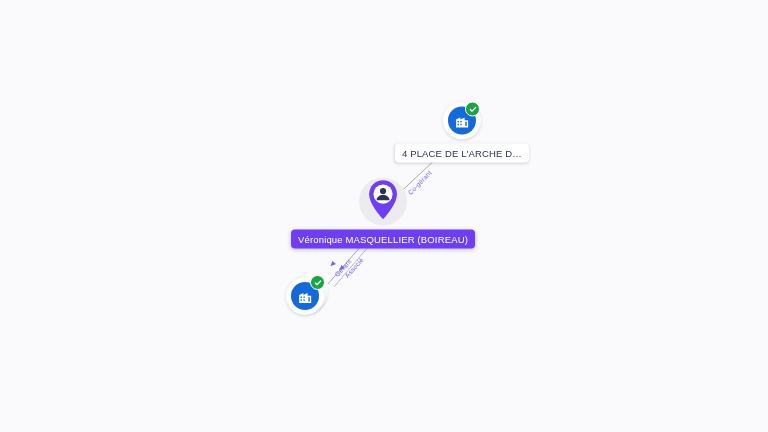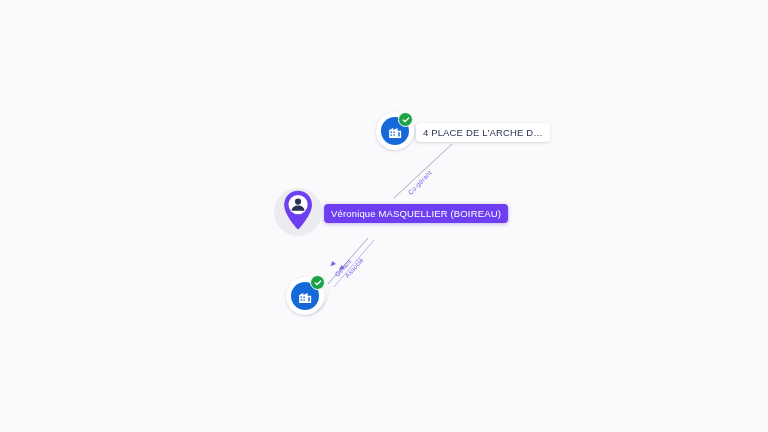--- a/index.html
+++ b/index.html
@@ -30,21 +30,21 @@
   
   .node {
     position: absolute;
     width: 0;
     height: 0;
   }
   .node-inner {
     position: absolute;
     transform: translate(-50%, -50%);
     display: flex;
-    flex-direction: row;
+    flex-direction: column;
     align-items: center;
     text-align: right;
   }
 
   
   .org-icon-wrap {
     position: relative;
     width: 42px;
     height: 42px;
   }
@@ -197,21 +197,21 @@
           <svg width="8" height="8" viewBox="0 0 24 24">
             <path d="M20 6L9 17l-5-5" stroke="#ffffff" stroke-width="4" fill="none" stroke-linecap="round" stroke-linejoin="round"></path>
           </svg>
         </div>
       </div>
       <div class="node-label plain">4 PLACE DE L'ARCHE D…</div>
     </div>
   </div>
 
   <div class="node" style="left:383px; top:212px;">
-    <div class="node-inner" style="left:7px; top:0;">
+    <div class="node-inner" style="left:0; top:0;">
       <div class="pin-wrap">
         <div class="pin-halo"></div>
         <div class="pin-shape">
           <svg width="34" height="42" viewBox="0 0 34 42">
             <path d="M17 1.8C9.3 1.8 3.1 8 3.1 15.7c0 9.7 11.6 22.6 13.1 24.2
                      .4.4 1.1.4 1.5 0 1.6-1.7 13.2-14.5 13.2-24.2C30.9 8 24.7 1.8 17 1.8z" fill="#6d3ff0"></path>
             <circle cx="17" cy="15.6" r="9.6" fill="#ffffff"></circle>
             <circle cx="17" cy="12.6" r="3.1" fill="#2b3154"></circle>
             <path d="M10.6 21.8c0-3.3 2.9-5.3 6.4-5.3s6.4 2 6.4 5.3z" fill="#2b3154"></path>
           </svg>

